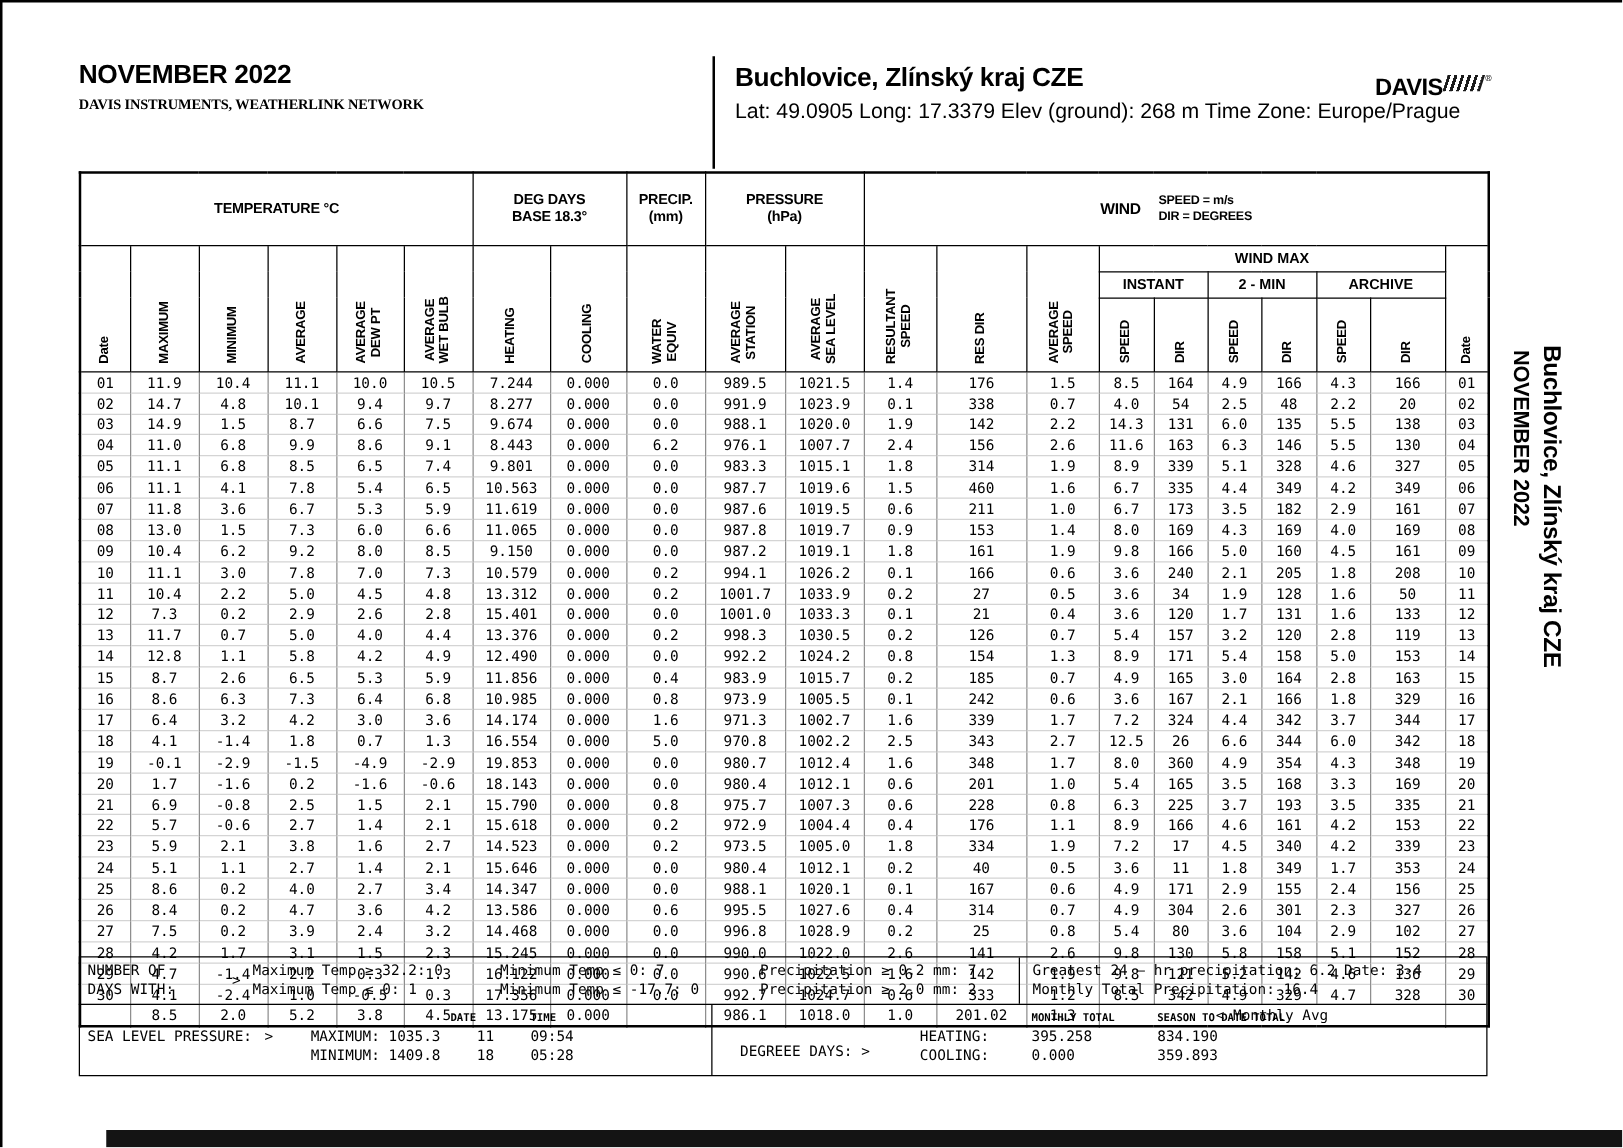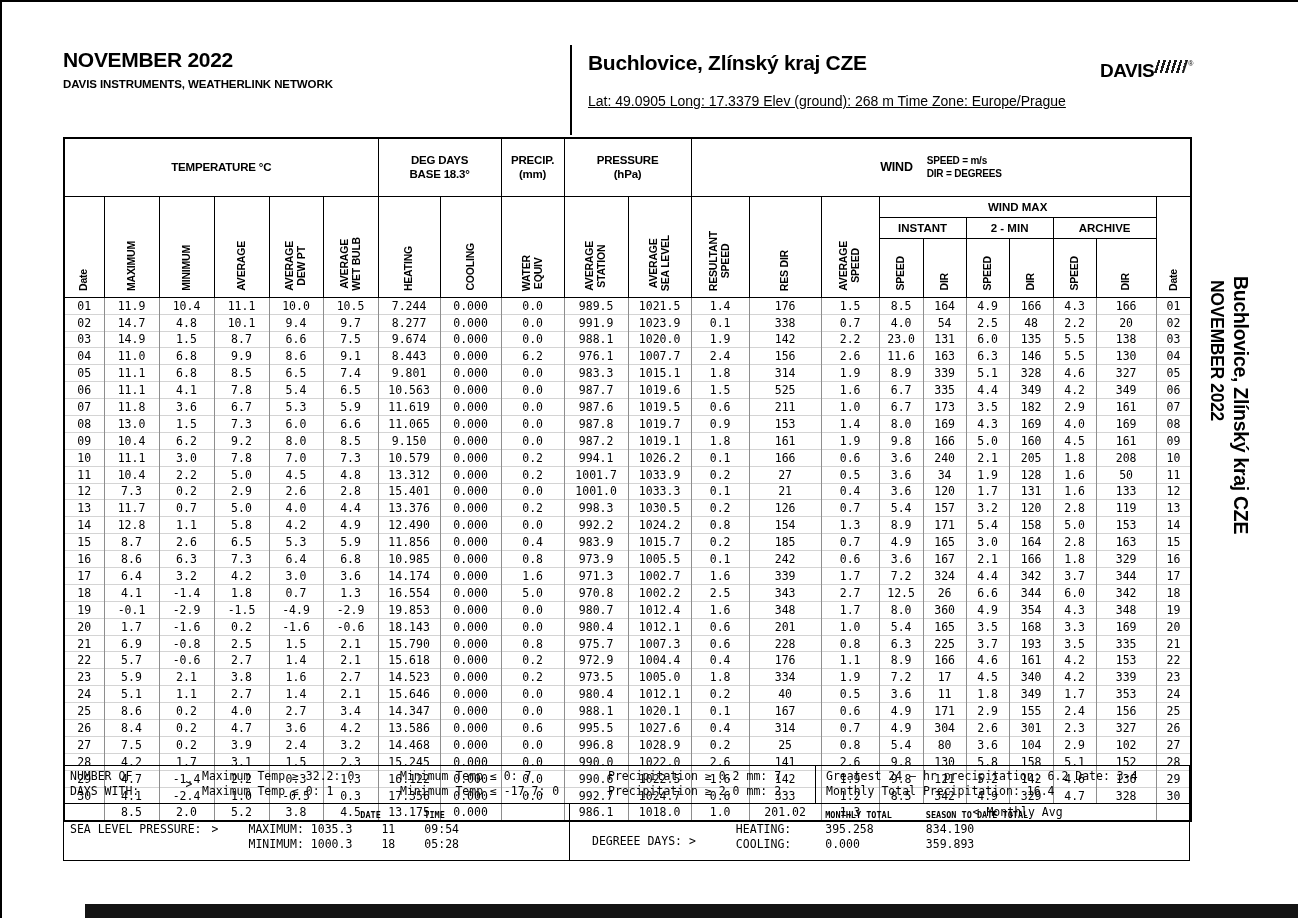--- a/index.html
+++ b/index.html
@@ -6,26 +6,26 @@
   .page{position:relative;width:1298px;height:918px;background:#fff;overflow:hidden;
         font-family:"Liberation Sans",sans-serif;color:#000;}
   .frame-top{position:absolute;top:0;left:0;width:1298px;height:2px;background:#000;}
   .frame-left{position:absolute;top:0;left:0;width:2px;height:918px;background:#000;}
   .frame-bottom{position:absolute;left:85px;right:0;bottom:0;height:14px;background:#141414;}
 
   
   .hdr-left{position:absolute;left:63px;top:46px;}
   .hdr-month{font-size:21px;font-weight:bold;letter-spacing:-0.3px;line-height:1.35;}
   .hdr-title{font-size:21px;font-weight:bold;letter-spacing:-0.3px;line-height:1.35;}
-  .hdr-sub{font-size:11.5px;font-weight:bold;margin-top:4px;letter-spacing:-0.1px;}
+  .hdr-sub{font-size:11.5px;font-weight:bold;margin-top:4px;letter-spacing:-0.1px;font-family:Liberation Serif, serif;}
   .hdr-divider{position:absolute;left:570px;top:45px;width:1.5px;height:90px;background:#000;}
   .hdr-right{position:absolute;left:588px;top:50px;}
   .station-name{font-size:21px;font-weight:bold;letter-spacing:-0.3px;line-height:1.2;}
   .station-sub{font-size:16.5px;font-weight:bold;margin-top:4px;letter-spacing:-0.2px;}
-  .station-meta{font-size:14px;margin-top:18px;text-decoration:underline;}
+  .station-meta{font-size:17px;margin-top:4px;}
   .davis-logo{position:absolute;left:1100px;top:60px;display:flex;}
   .davis-text{font-size:19px;font-weight:800;letter-spacing:-0.5px;}
   .davis-flag{width:28px;height:13px;margin-left:2px;transform:skewX(-18deg);
               background:repeating-linear-gradient(90deg,#1a1a1a 0 2.5px,#fff 2.5px 5.5px);
               border-right:2px solid #1a1a1a;}
   .davis-reg{font-size:7px;align-self:flex-start;margin-left:2px;}
 
   
   table.lcd{position:absolute;left:63px;top:137px;width:1127px;border-collapse:collapse;
             table-layout:fixed;border:2px solid #000;}
@@ -283,21 +283,21 @@
           <td>6.6</td>
           <td>7.5</td>
           <td>9.674</td>
           <td>0.000</td>
           <td>0.0</td>
           <td>988.1</td>
           <td>1020.0</td>
           <td>1.9</td>
           <td>142</td>
           <td>2.2</td>
-          <td>23.0</td>
+          <td>14.3</td>
           <td>131</td>
           <td>6.0</td>
           <td>135</td>
           <td>5.5</td>
           <td>138</td>
           <td>03</td>
         </tr>
         <tr>
           <td>04</td>
           <td>11.0</td>
@@ -350,21 +350,21 @@
           <td>4.1</td>
           <td>7.8</td>
           <td>5.4</td>
           <td>6.5</td>
           <td>10.563</td>
           <td>0.000</td>
           <td>0.0</td>
           <td>987.7</td>
           <td>1019.6</td>
           <td>1.5</td>
-          <td>525</td>
+          <td>460</td>
           <td>1.6</td>
           <td>6.7</td>
           <td>335</td>
           <td>4.4</td>
           <td>349</td>
           <td>4.2</td>
           <td>349</td>
           <td>06</td>
         </tr>
         <tr>
@@ -960,21 +960,21 @@
       <div class="slp-left">
         <div class="slp-label">SEA LEVEL PRESSURE:</div>
         <div class="slp-arrow">&gt;</div>
         <div class="slp-grid">
           <span></span>
           <span class="mini-hdr">DATE</span>
           <span class="mini-hdr">TIME</span>
           <span>MAXIMUM: 1035.3</span>
           <span class="ctr">11</span>
           <span>09:54</span>
-          <span>MINIMUM: 1000.3</span>
+          <span>MINIMUM: 1409.8</span>
           <span class="ctr">18</span>
           <span>05:28</span>
         </div>
       </div>
       <div class="dd-right">
         <div class="dd-label">DEGREEE DAYS: &gt;</div>
         <div class="dd-grid">
           <span></span>
           <span class="mini-hdr">MONTHLY TOTAL</span>
           <span class="mini-hdr">SEASON TO DATE TOTAL</span>

